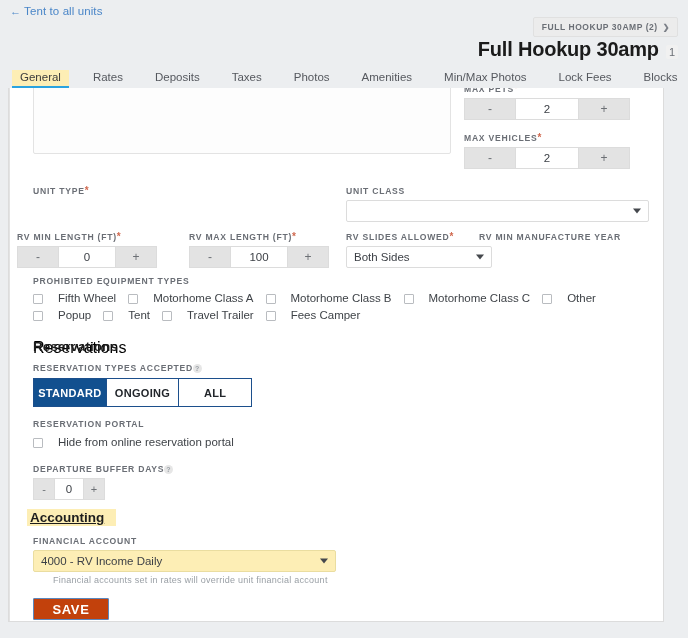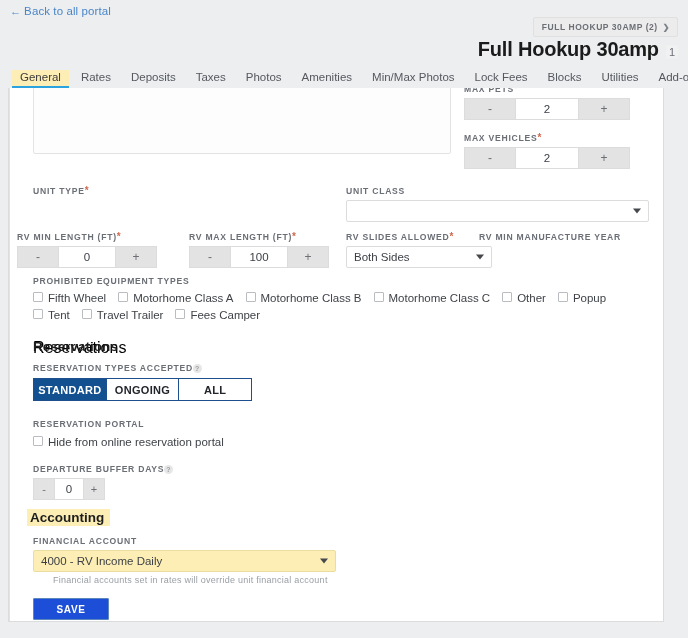--- a/index.html
+++ b/index.html
@@ -38,21 +38,21 @@
     font-size: 20px; font-weight: bold; color: #1b1b1b; letter-spacing: -.2px;
   }
   .title-row .num {
     font-size: 11px; color: #6b6f76; background: #f1f1f1;
     padding: 1px 3px; border-radius: 2px;
   }
 
   
   .tabs {
     position: absolute; left: 0; top: 70px; width: 688px; height: 22px;
-    display: flex; align-items: flex-start; padding-left: 12px; gap: 4px;
+    display: flex; align-items: flex-start; padding-left: 12px; gap: 16px;
   }
   .tab {
     font-size: 11.5px; color: #55585e; padding: 1px 8px 5px 8px;
     cursor: pointer; white-space: nowrap; position: relative;
   }
   .tab.active {
     background: #fdeeb5; color: #3c3c3c;
   }
   .tab.active::after {
     content: ""; position: absolute; left: 0; right: 0; bottom: 0;
@@ -126,68 +126,68 @@
   .txtinput {
     margin-top: 4px; height: 22px; background: #fff;
     border: 1px solid #e0e0e0; border-radius: 2px;
     display: flex; align-items: center; padding: 0 7px;
     font-size: 11.5px; color: #c5c8cc; cursor: text;
   }
 
   
   .cbrow { display: flex; flex-wrap: wrap; align-items: center; }
   .cb {
-    display: flex; align-items: flex-start; gap: 5px;
+    display: flex; align-items: flex-end; gap: 15px;
     margin-right: 12px; margin-bottom: 5px; cursor: pointer;
   }
   .cb .box {
     width: 10px; height: 10px; border: 1px solid #b9bcc0;
     background: #fff; border-radius: 1px; flex: none;
   }
   .cb .lbl { font-size: 11.5px; color: #3f4348; white-space: nowrap; }
 
   
   .sect {
     font-size: 13.5px; font-weight: bold; color: #1d1d1d;
   }
-  .sect.hl { background: #fdeeb5; display: inline-block; padding: 1px 6px 1px 3px; }
-
-  
-  .seg { display: flex; margin-top: 5px; height: 23px; width: 219px; }
+  .sect.hl { background: #fdeeb5; display: inline-block; padding: 1px 12px 1px 3px; text-decoration: underline; }
+
+  
+  .seg { display: flex; margin-top: 5px; height: 29px; width: 219px; }
   .seg .opt {
     flex: 1; border: 1px solid #1c4f8c; display: flex; align-items: center;
     justify-content: center; font-size: 11px; font-weight: bold;
     color: #22262b; letter-spacing: .3px; cursor: pointer;
     background: #fff; border-left: none;
   }
   .seg .opt:first-child { border-left: 1px solid #1c4f8c; }
   .seg .opt.on { background: #12508f; color: #fff; }
 
   .hint {
     font-size: 9px; color: #9aa0a6; letter-spacing: .25px; margin-top: 3px; padding-left: 20px;
   }
 
   .save {
-    margin-top: 13px; width: 76px; height: 22px; background: #1d4ed8;
-    border: 1px solid #5b87bd; color: #fff; font-size: 10px;
+    margin-top: 13px; width: 76px; height: 22px; background: #c2410c;
+    border: 1px solid #5b87bd; color: #fff; font-size: 13px;
     font-weight: bold; letter-spacing: .6px; display: flex;
     align-items: center; justify-content: center; cursor: pointer;
     border-radius: 1px;
   }
 
   
   .abs { position: absolute; }
 </style>
 </head>
 <body>
 
 <div class="page">
 
   <a class="backlink">
-    <span class="arrow">←</span><span>Back to all portal</span>
+    <span class="arrow">←</span><span>Tent to all units</span>
   </a>
 
   <div class="breadcrumb-pill">
     <span>FULL HOOKUP 30AMP (2)</span>
     <span class="chev">❯</span>
   </div>
 
   <div class="title-row">
     <span class="ttl">Full Hookup 30amp</span>
     <span class="num">1</span>

